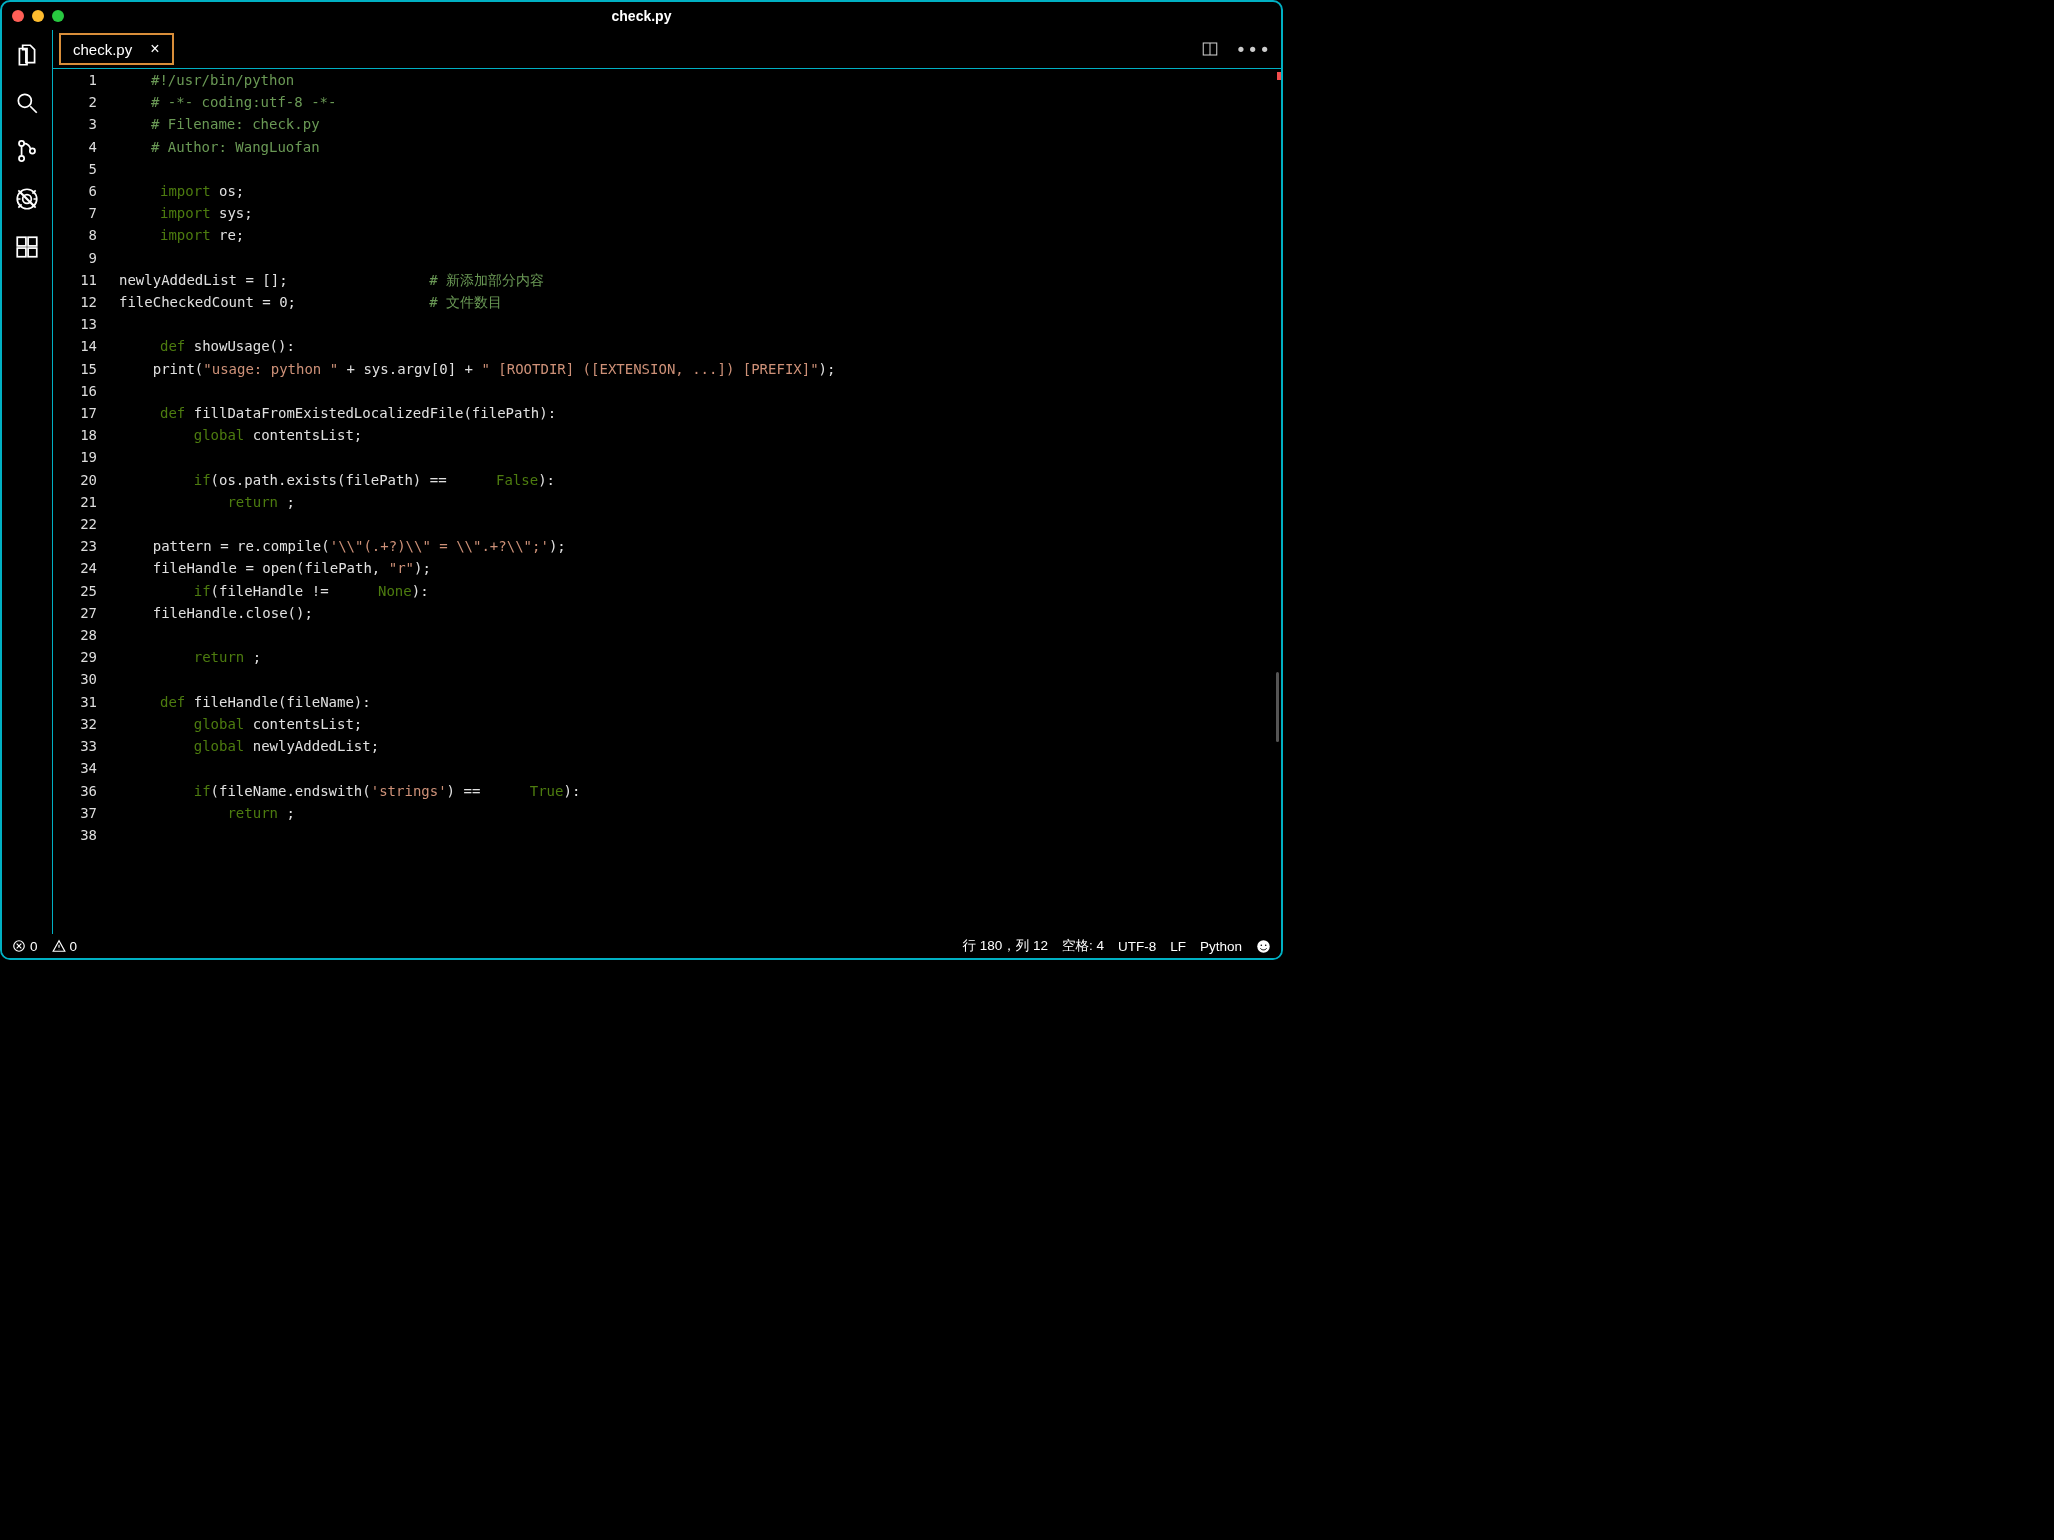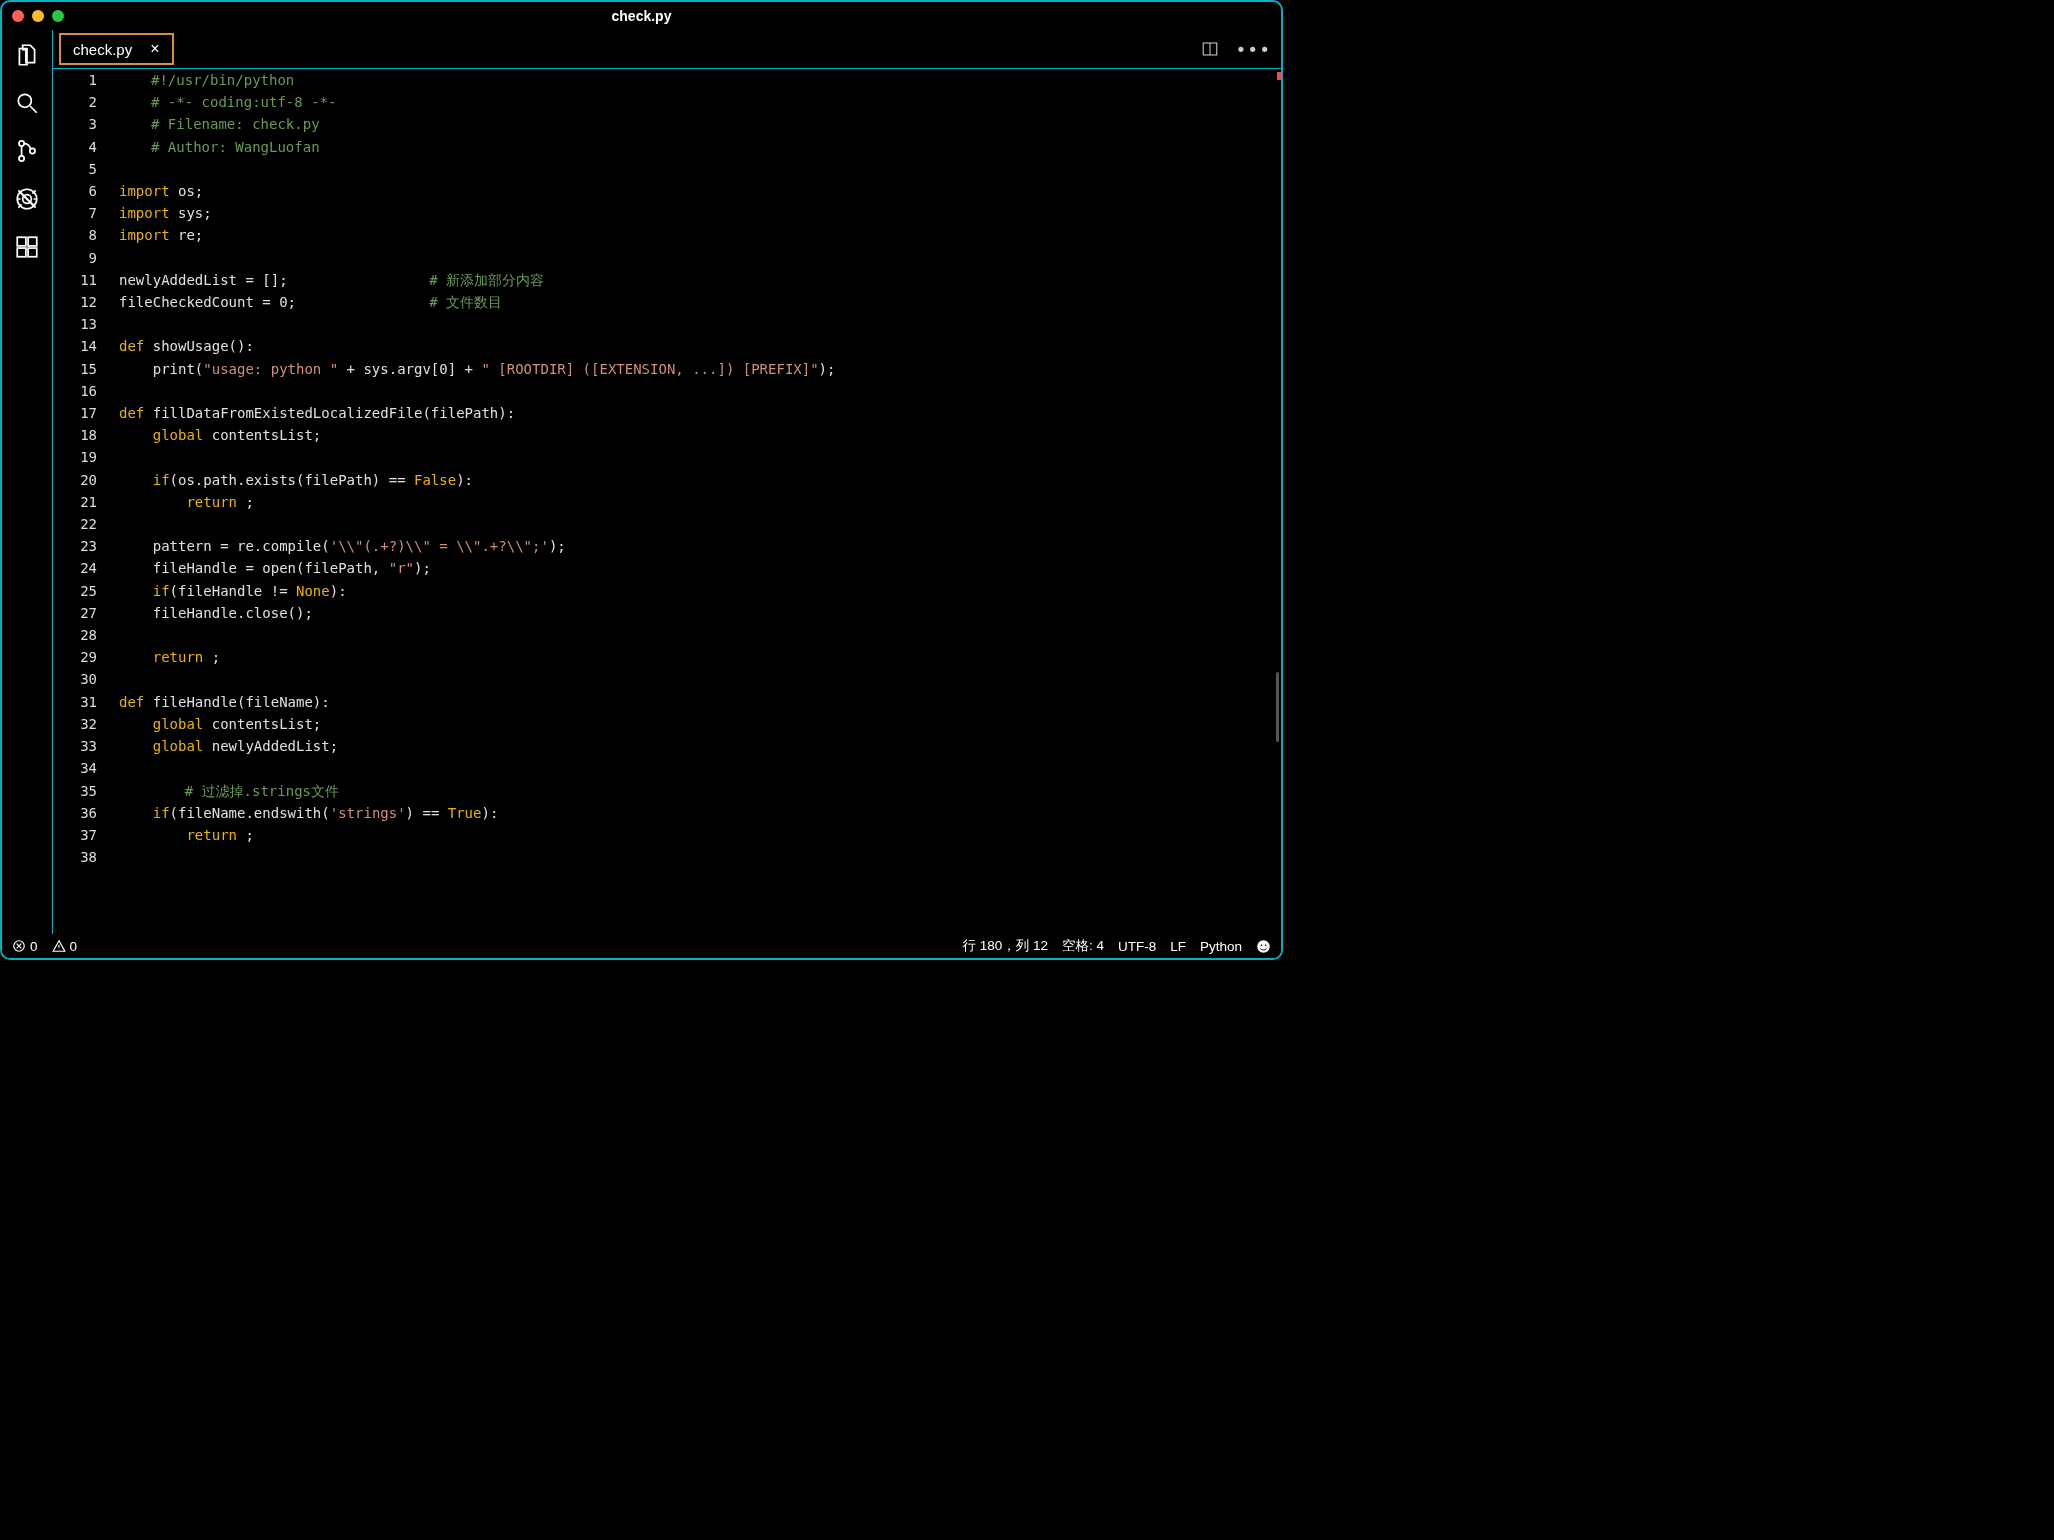--- a/index.html
+++ b/index.html
@@ -46,21 +46,21 @@
   flex:1; overflow:hidden; border-top:1px solid #00b0c3;
   font-size:14px; line-height:22.2px;
 }
 .ln { display:flex; }
 .gutter {
   width:66px; text-align:right; padding-right:22px; color:#ddd;
   flex-shrink:0; user-select:none;
 }
 .src { white-space:pre; }
 .c  { color:#6a9955;margin-left:32px; }   
-.k  { color:#eab308; }   
+.k  { color:#4d7c0f;margin-left:41px; }   
 .s  { color:#ce9178; }   
 .n  { color:#e0e0e0; }
 .statusbar {
   position:absolute; bottom:0; left:0; right:0; height:24px;
   background:#000; color:#fff;
   display:flex; align-items:center; justify-content:space-between;
   font-family:-apple-system,sans-serif; font-size:13.5px; padding:0 10px;
 }
 .sb-l, .sb-r { display:flex; gap:14px; align-items:center;}
 .sb-item { display:flex; align-items:center; gap:4px; cursor:pointer;}
@@ -259,24 +259,20 @@
           <div class="gutter">32</div>
           <div class="src"><span class="n">    </span><span class="k">global</span><span class="n"> contentsList;</span></div>
         </div>
         <div class="ln">
           <div class="gutter">33</div>
           <div class="src"><span class="n">    </span><span class="k">global</span><span class="n"> newlyAddedList;</span></div>
         </div>
         <div class="ln">
           <div class="gutter">34</div>
           <div class="src"></div>
-        </div>
-        <div class="ln">
-          <div class="gutter">35</div>
-          <div class="src"><span class="n">    </span><span class="c"># 过滤掉.strings文件</span></div>
         </div>
         <div class="ln">
           <div class="gutter">36</div>
           <div class="src"><span class="n">    </span><span class="k">if</span><span class="n">(fileName.endswith(</span><span class="s">'strings'</span><span class="n">) == </span><span class="k">True</span><span class="n">):</span></div>
         </div>
         <div class="ln">
           <div class="gutter">37</div>
           <div class="src"><span class="n">        </span><span class="k">return</span><span class="n"> ;</span></div>
         </div>
         <div class="ln">

